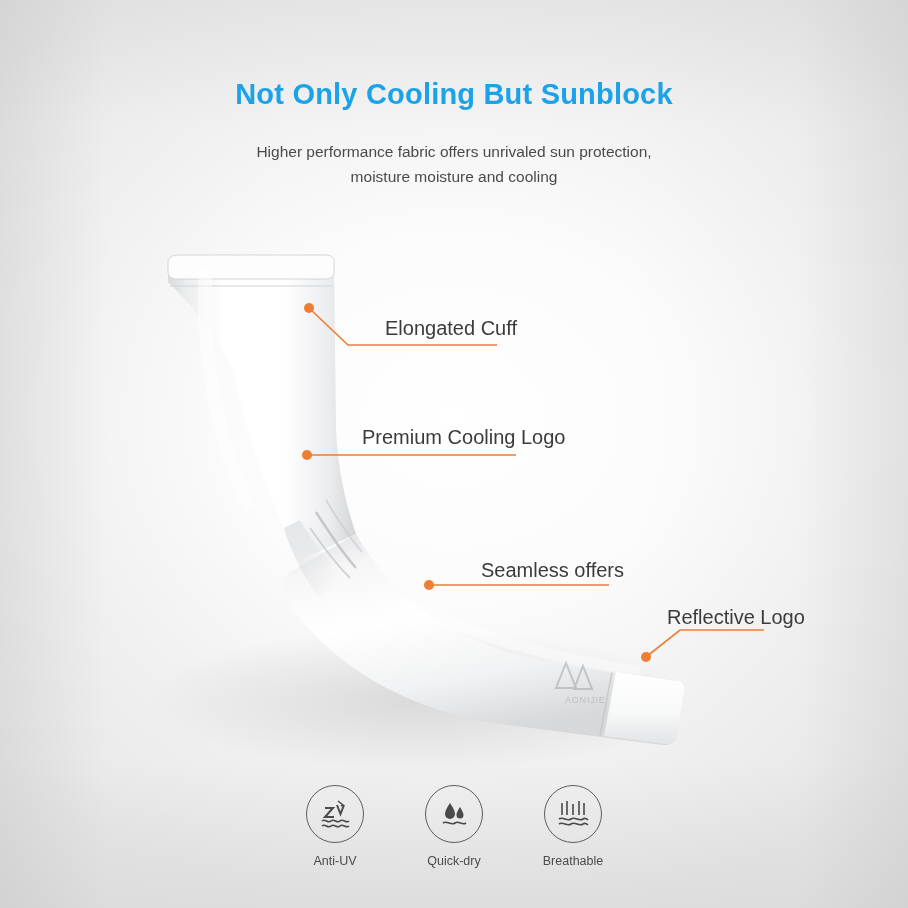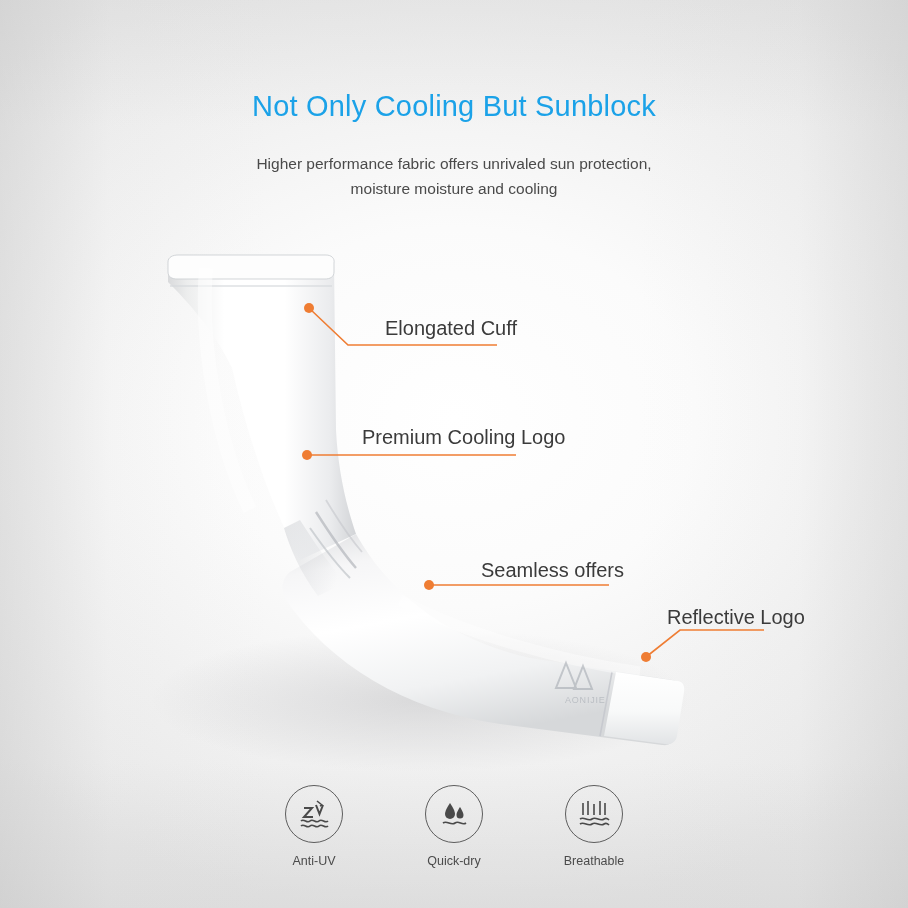--- a/index.html
+++ b/index.html
@@ -37,24 +37,24 @@
   .header {
     position: absolute;
     top: 78px;
     left: 0;
     width: 100%;
     text-align: center;
     z-index: 6;
   }
   .headline {
     font-size: 29px;
-    font-weight: normal;
+    font-weight: bold;
     color: #1ba2e8;
     letter-spacing: 0.2px;
-    margin: 12px;
+    margin: 0;
   }
   .subline {
     margin-top: 28px;
     font-size: 15.5px;
     color: #4a4a4a;
     line-height: 1.62;
   }
 
   
   .artwork {
@@ -80,21 +80,21 @@
   .c4 { left: 641px; top: 606px; margin-left: 26px; }
 
   
   .features {
     position: absolute;
     left: 0;
     bottom: 40px;
     width: 100%;
     display: flex;
     justify-content: center;
-    gap: 44px;
+    gap: 23px;
     z-index: 7;
     align-items: flex-end;
   }
   .feature {
     width: 96px;
     text-align: center;
   }
   .feature .ring {
     width: 56px;
     height: 56px;

